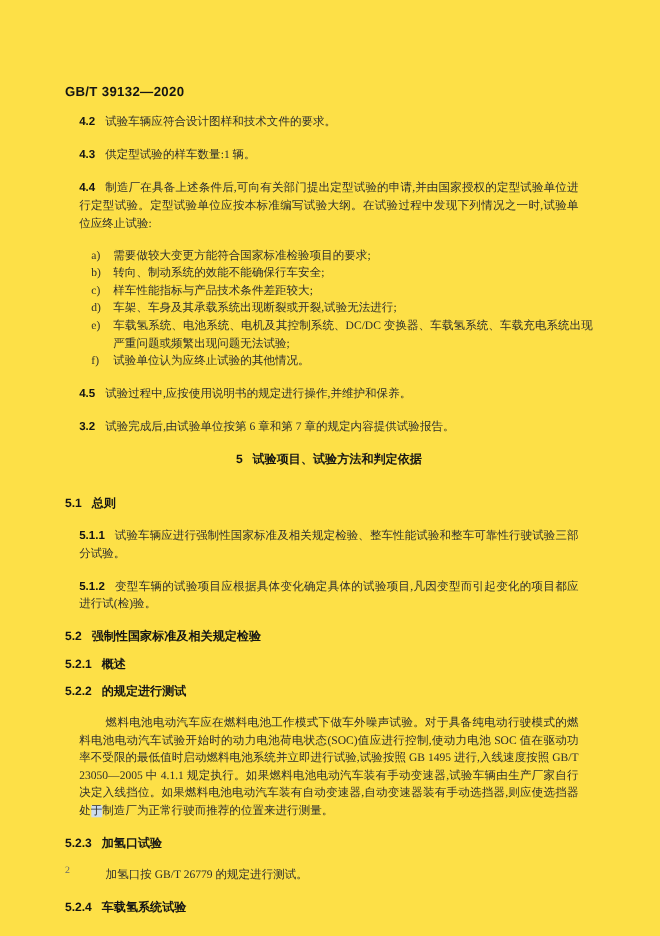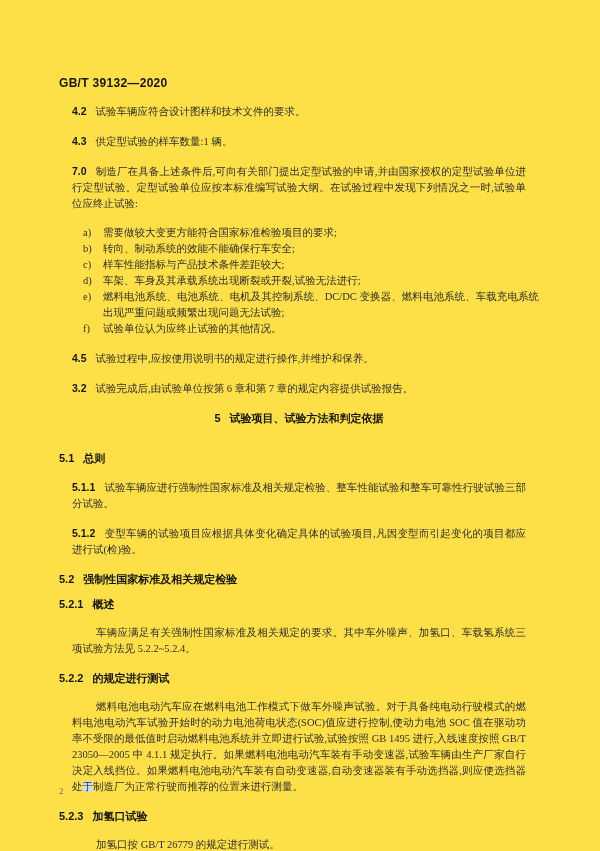--- a/index.html
+++ b/index.html
@@ -63,42 +63,42 @@
 <body>
 
 <div class="page">
 
   <div class="std-header">GB/T 39132—2020</div>
 
   <p class="clause"><span class="cnum">4.2</span><span>试验车辆应符合设计图样和技术文件的要求。</span></p>
 
   <p class="clause"><span class="cnum">4.3</span><span>供定型试验的样车数量:1 辆。</span></p>
 
-  <p class="clause"><span class="cnum">7.0</span><span>制造厂在具备上述条件后,可向有关部门提出定型试验的申请,并由国家授权的定型试验单位进行定型试验。定型试验单位应按本标准编写试验大纲。在试验过程中发现下列情况之一时,试验单位应终止试验:</span></p>
+  <p class="clause"><span class="cnum">4.4</span><span>制造厂在具备上述条件后,可向有关部门提出定型试验的申请,并由国家授权的定型试验单位进行定型试验。定型试验单位应按本标准编写试验大纲。在试验过程中发现下列情况之一时,试验单位应终止试验:</span></p>
 
   <div class="tlist">
     <div class="li">
       <span class="marker">a)</span>
       <span class="litext">需要做较大变更方能符合国家标准检验项目的要求;</span>
     </div>
     <div class="li">
       <span class="marker">b)</span>
       <span class="litext">转向、制动系统的效能不能确保行车安全;</span>
     </div>
     <div class="li">
       <span class="marker">c)</span>
       <span class="litext">样车性能指标与产品技术条件差距较大;</span>
     </div>
     <div class="li">
       <span class="marker">d)</span>
       <span class="litext">车架、车身及其承载系统出现断裂或开裂,试验无法进行;</span>
     </div>
     <div class="li">
       <span class="marker">e)</span>
-      <span class="litext">燃料电池系统、电池系统、电机及其控制系统、DC/DC 变换器、燃料电池系统、车载充电系统出现严重问题或频繁出现问题无法试验;</span>
+      <span class="litext">车载氢系统、电池系统、电机及其控制系统、DC/DC 变换器、车载氢系统、车载充电系统出现严重问题或频繁出现问题无法试验;</span>
     </div>
     <div class="li">
       <span class="marker">f)</span>
       <span class="litext">试验单位认为应终止试验的其他情况。</span>
     </div>
   </div>
 
   <p class="clause"><span class="cnum">4.5</span><span>试验过程中,应按使用说明书的规定进行操作,并维护和保养。</span></p>
 
   <p class="clause"><span class="cnum">3.2</span><span>试验完成后,由试验单位按第 6 章和第 7 章的规定内容提供试验报告。</span></p>
@@ -108,21 +108,20 @@
   <div class="heading"><span class="hnum">5.1</span><span>总则</span></div>
 
   <p class="clause"><span class="cnum">5.1.1</span><span>试验车辆应进行强制性国家标准及相关规定检验、整车性能试验和整车可靠性行驶试验三部分试验。</span></p>
 
   <p class="clause gap-sm"><span class="cnum">5.1.2</span><span>变型车辆的试验项目应根据具体变化确定具体的试验项目,凡因变型而引起变化的项目都应进行试(检)验。</span></p>
 
   <div class="heading"><span class="hnum">5.2</span><span>强制性国家标准及相关规定检验</span></div>
 
   <div class="heading"><span class="hnum">5.2.1</span><span>概述</span></div>
 
-  <p class="para">车辆应满足有关强制性国家标准及相关规定的要求。其中车外噪声、加氢口、车载氢系统三项试验方法见 5.2.2~5.2.4。</p>
 
   <div class="heading"><span class="hnum">5.2.2</span><span>的规定进行测试</span></div>
 
   <p class="para"><span>燃料电池电动汽车应在燃料电池工作模式下做车外噪声试验。对于具备纯电动行驶模式的燃料电池电动汽车试验开始时的动力电池荷电状态(SOC)值应进行控制,使动力电池 SOC 值在驱动功率不受限的最低值时启动燃料电池系统并立即进行试验,试验按照 GB 1495 进行,入线速度按照 GB/T 23050—2005 中 4.1.1 规定执行。如果燃料电池电动汽车装有手动变速器,试验车辆由生产厂家自行决定入线挡位。如果燃料电池电动汽车装有自动变速器,自动变速器装有手动选挡器,则应使选挡器处</span><span class="hl">于</span><span>制造厂为正常行驶而推荐的位置来进行测量。</span></p>
 
   <div class="heading"><span class="hnum">5.2.3</span><span>加氢口试验</span></div>
 
   <p class="para">加氢口按 GB/T 26779 的规定进行测试。</p>
 
   <div class="heading"><span class="hnum">5.2.4</span><span>车载氢系统试验</span></div>

